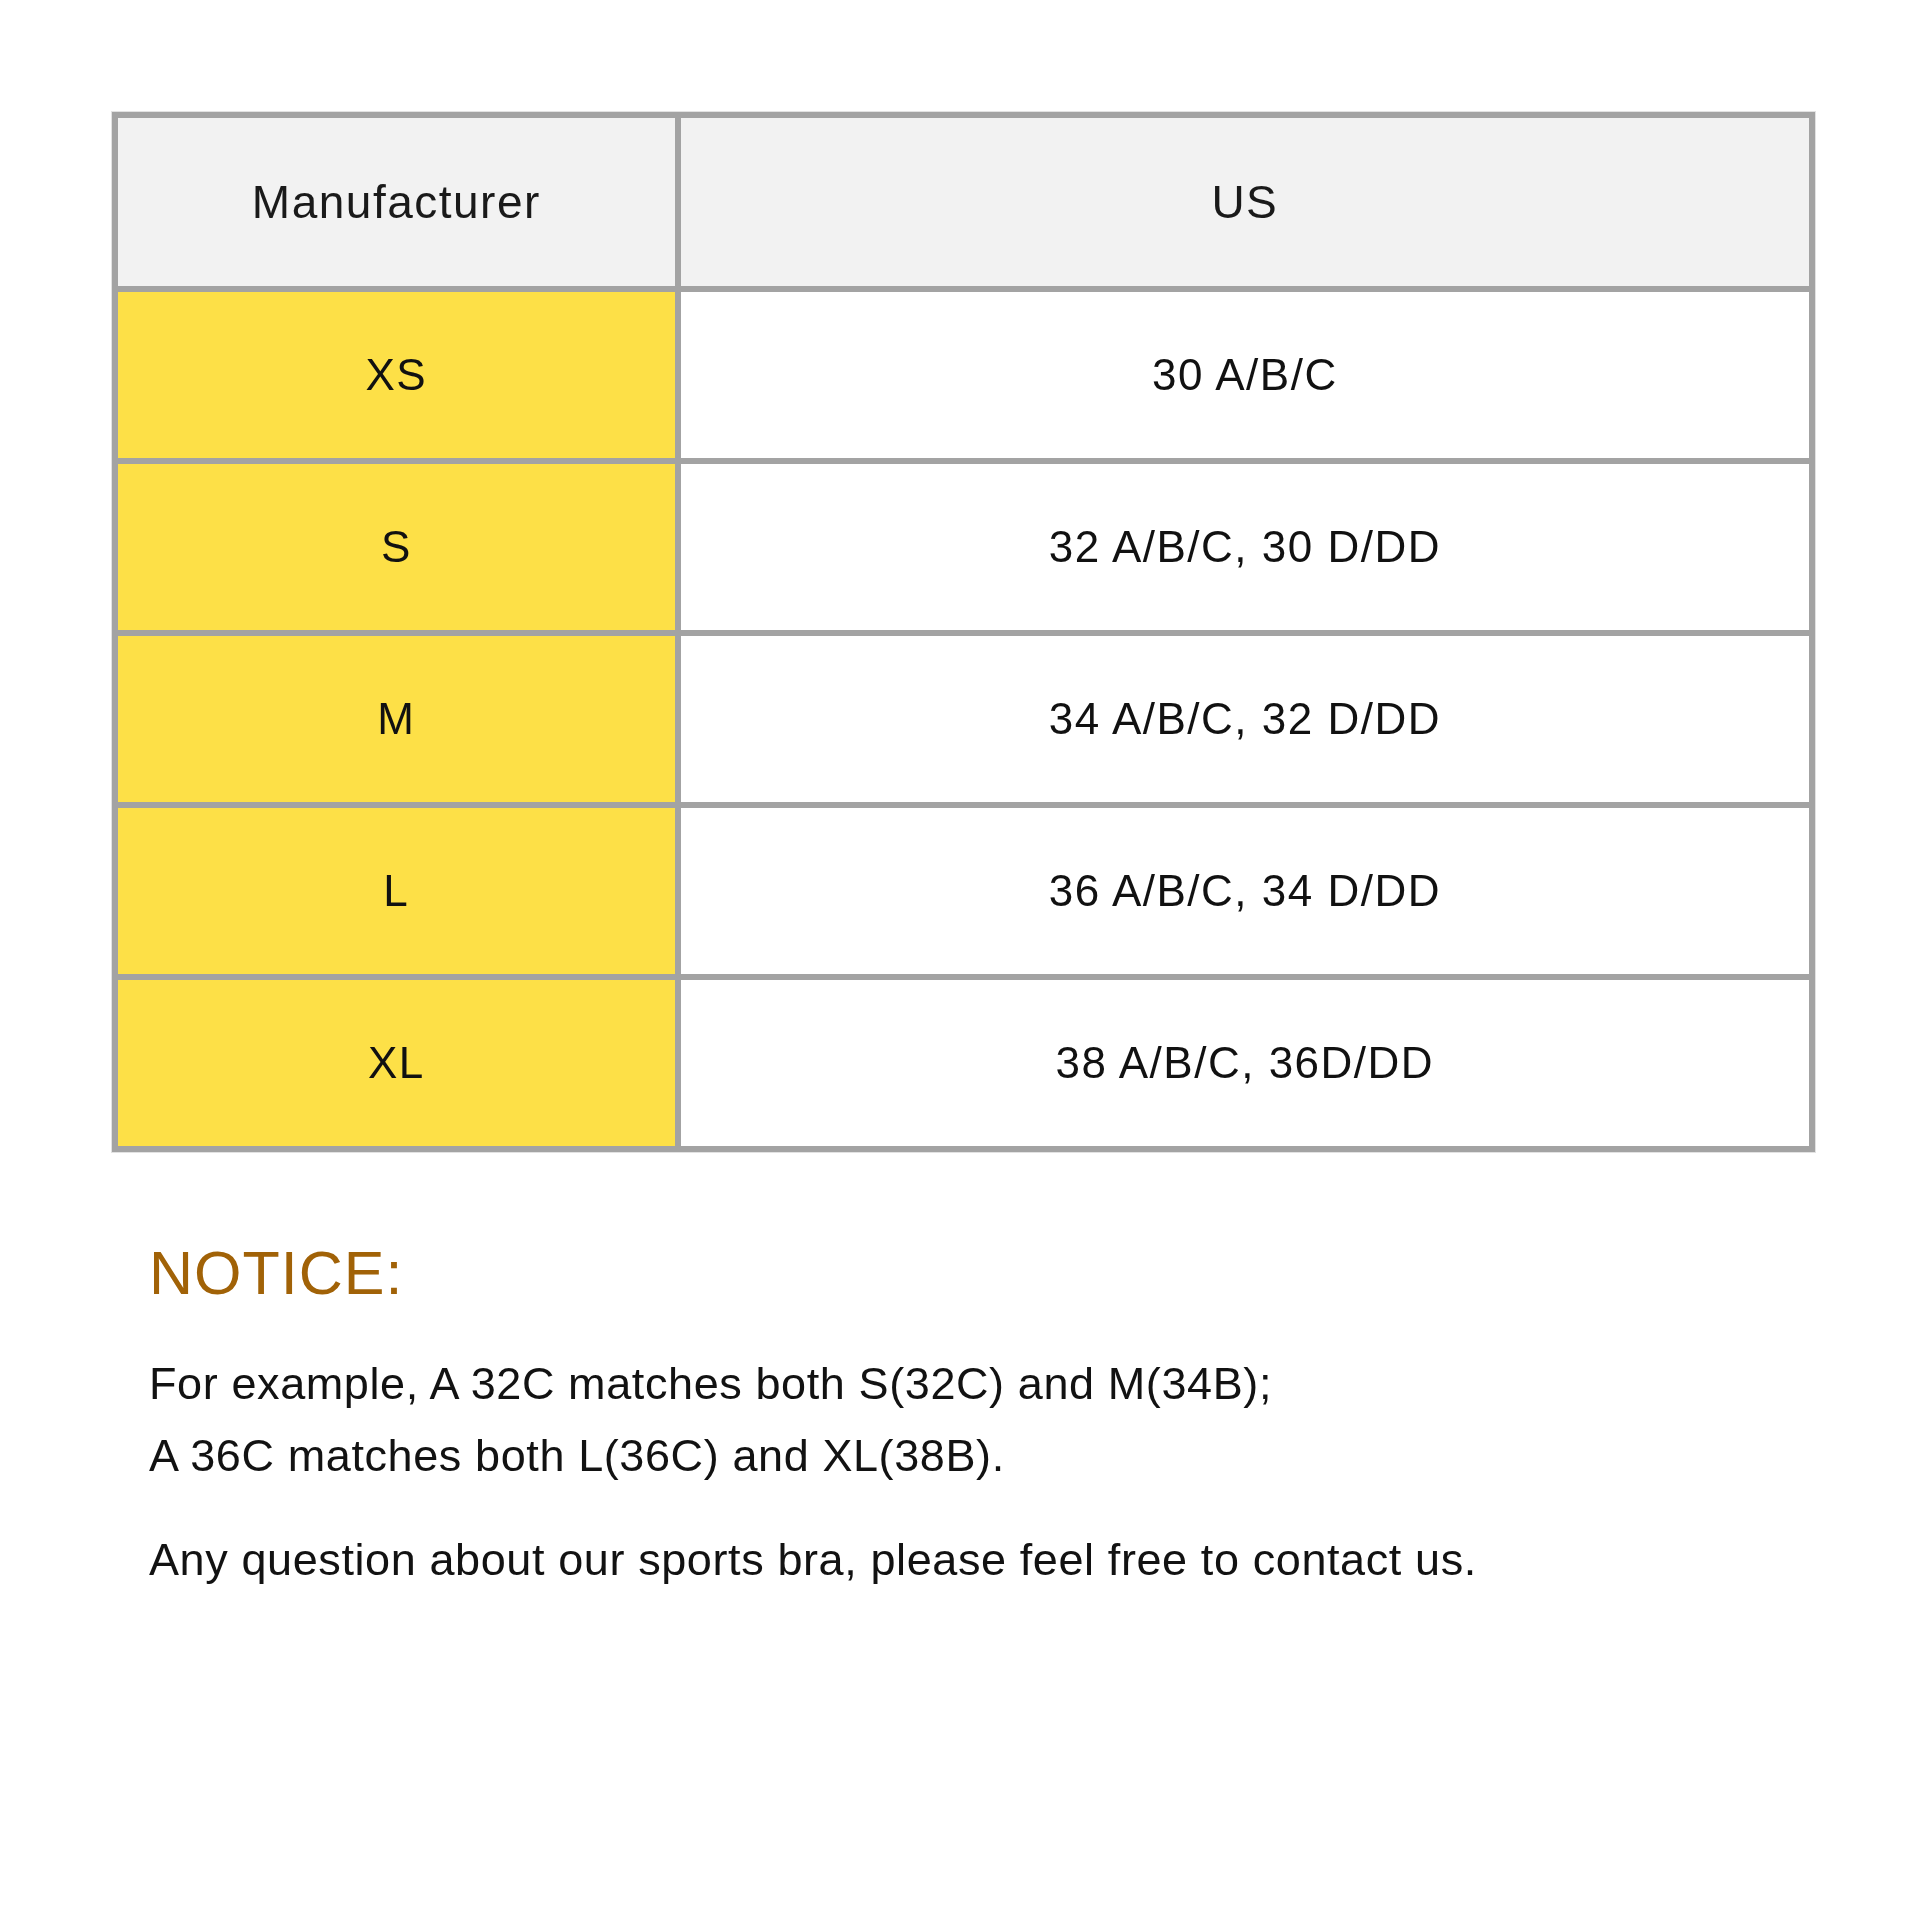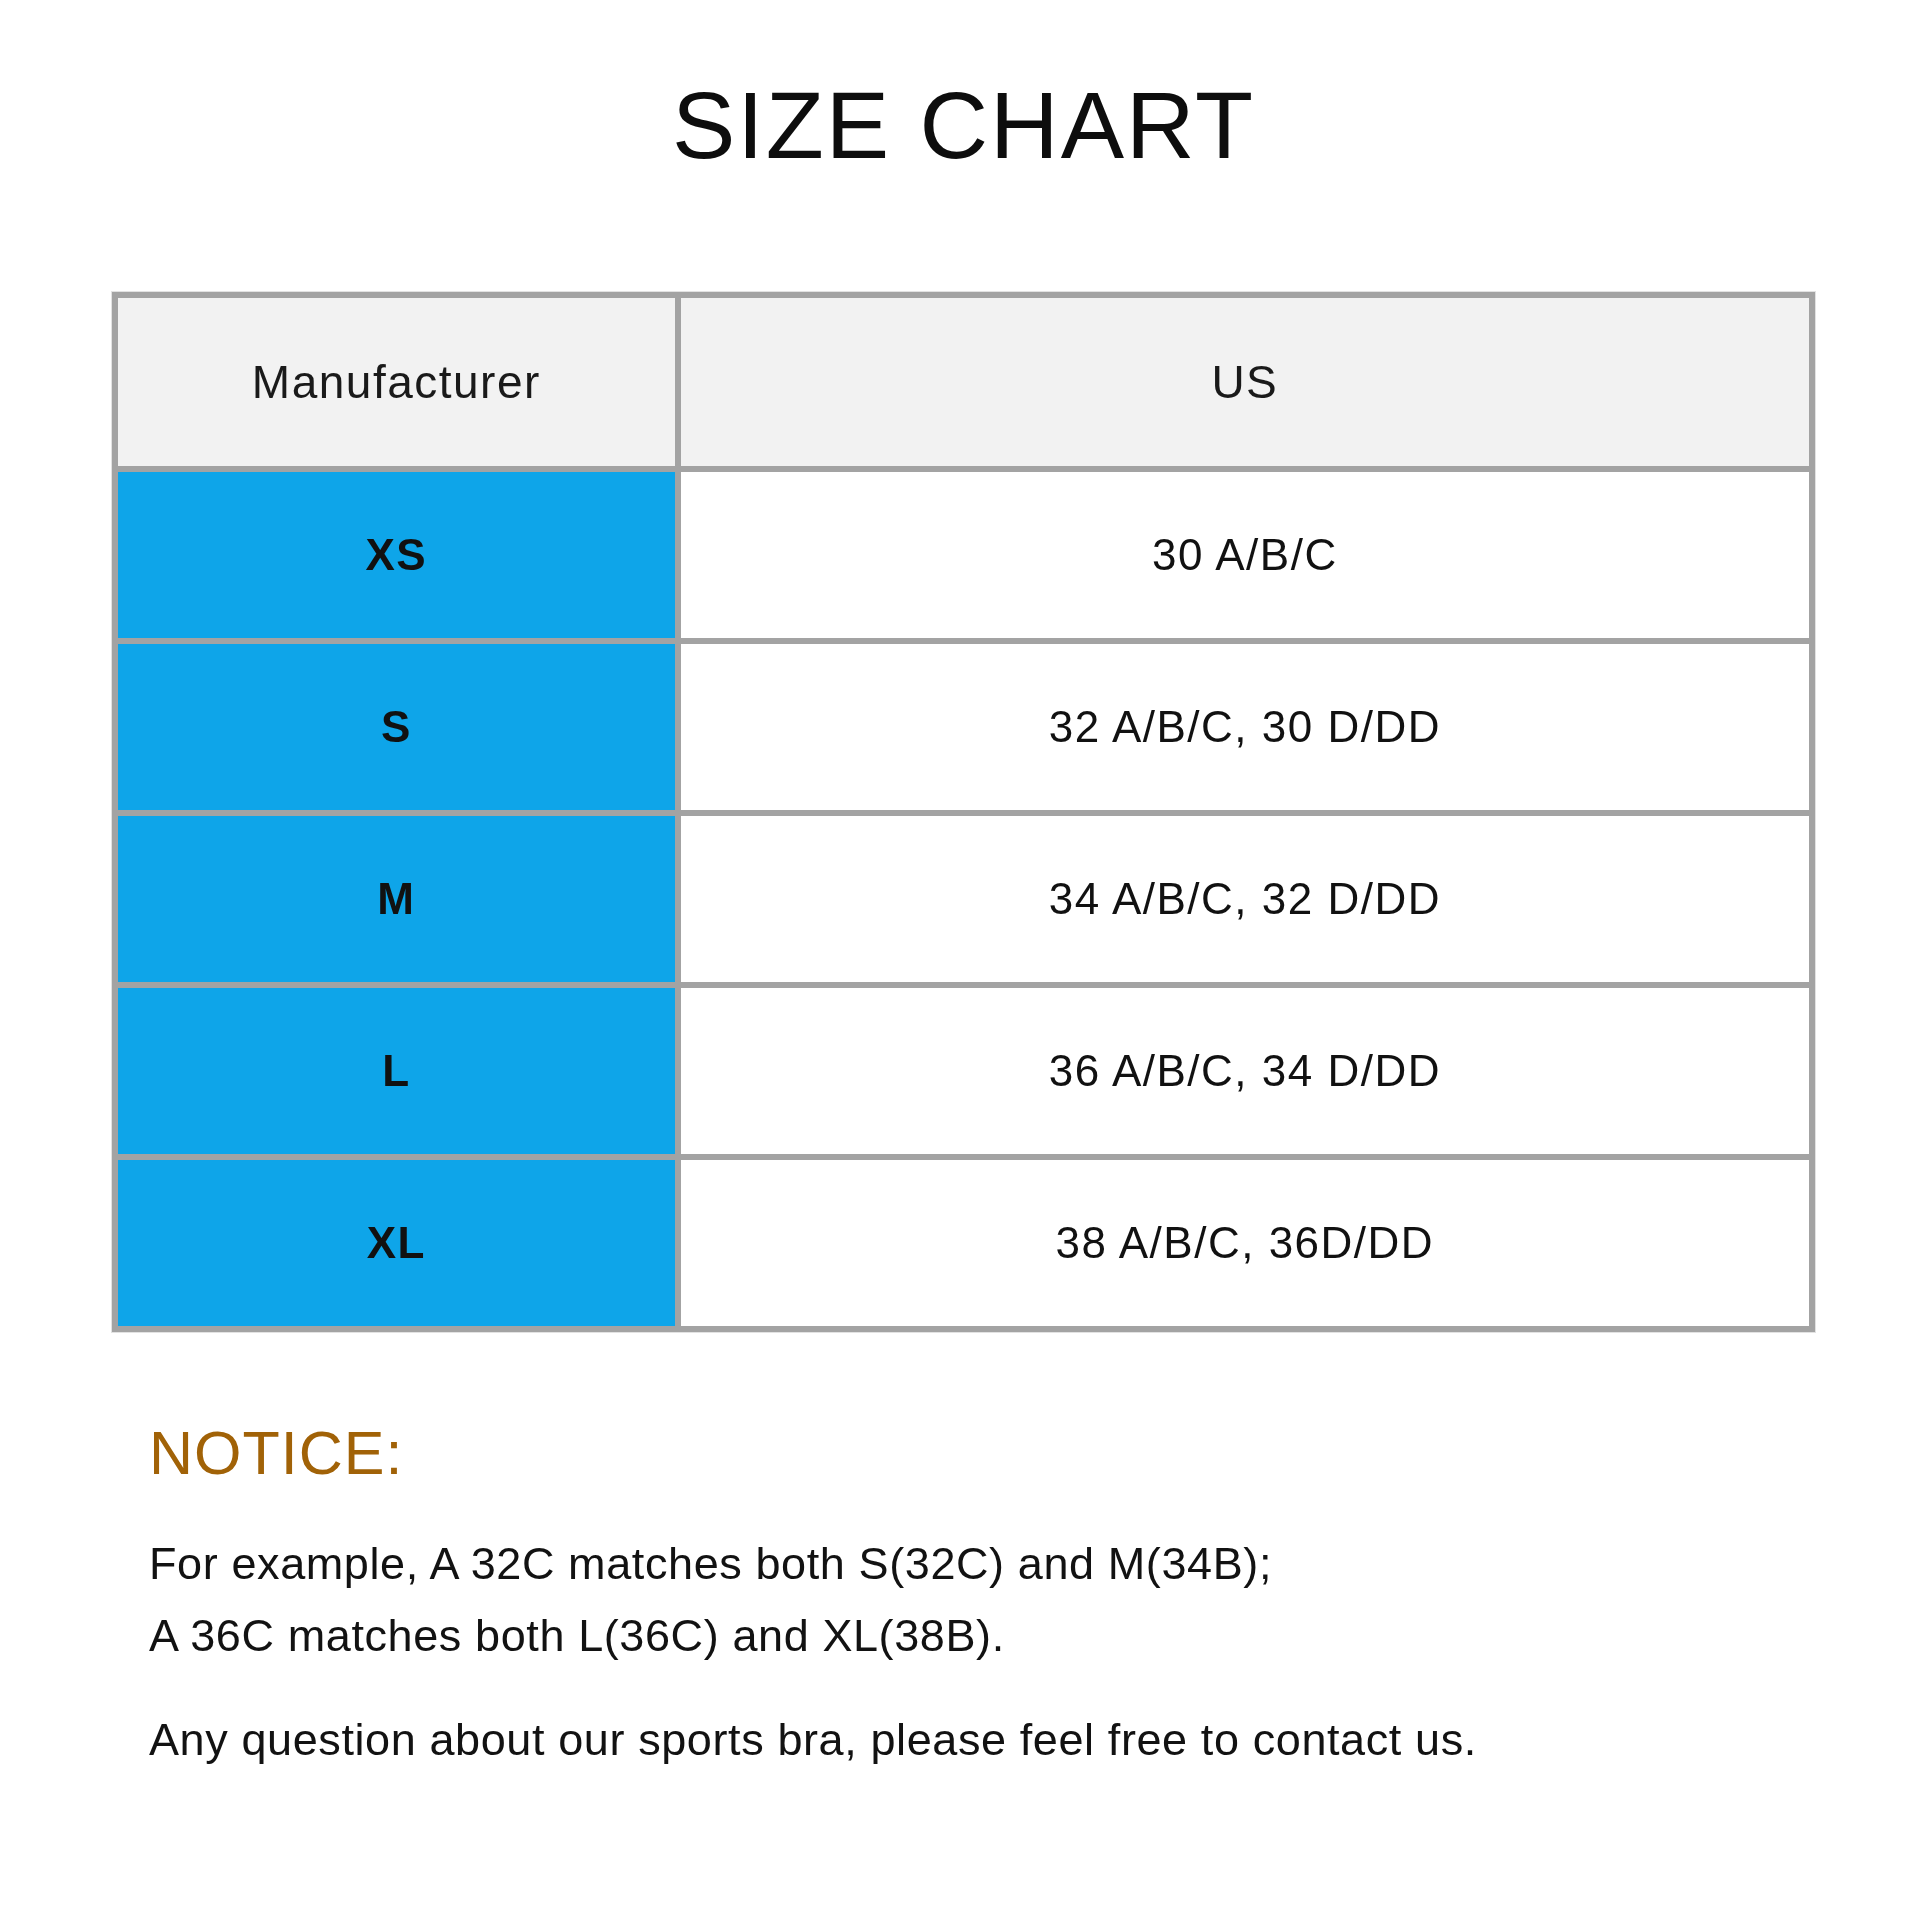--- a/index.html
+++ b/index.html
@@ -54,22 +54,21 @@
     height: 166px;
     color: #1a1a1a;
   }
   table.size-table tbody td {
     height: 164px;
     font-size: 44px;
     letter-spacing: 1.5px;
     background: #ffffff;
   }
   table.size-table tbody td.col-manufacturer {
-    background: #0ea5e9;
-    font-weight: bold;
+    background: #fde047;
   }
   .col-manufacturer { width: 33%; }
   .col-us { width: 67%; }
 
   .notice-block {
     margin: 85px 111px 0 149px;
   }
   .notice-heading {
     color: #a16207;
     font-size: 61px;
@@ -89,21 +88,20 @@
   }
   .notice-line.last {
     margin-bottom: 0;
   }
 </style>
 </head>
 <body>
 
 <div class="page">
 
-  <h1 class="title">SIZE CHART</h1>
 
   <div class="table-wrap">
     <table class="size-table">
       <thead>
         <tr>
           <th class="col-manufacturer">Manufacturer</th>
           <th class="col-us">US</th>
         </tr>
       </thead>
       <tbody>

